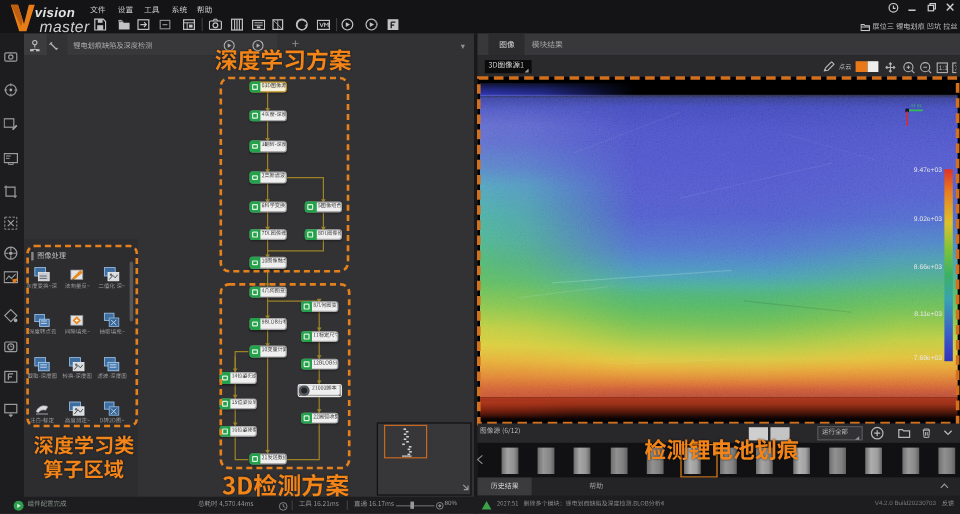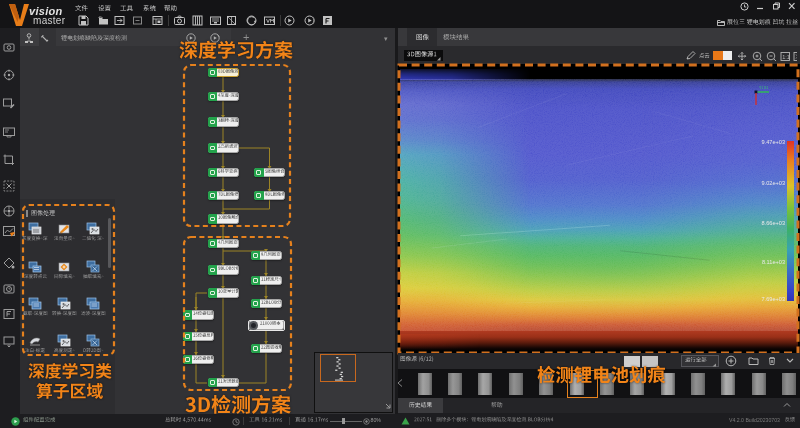--- a/index.html
+++ b/index.html
@@ -3,21 +3,21 @@
 *{margin:0;padding:0;box-sizing:border-box}
 html,body{width:800px;height:428px;background:#313134;font-family:"Liberation Sans",sans-serif;overflow:hidden;position:relative}
 .a{position:absolute}
 </style></head><body>
 <div class="a" style="left:0;top:0;width:800px;height:28px;background:#141416"></div>
 <svg class="a" style="left:7px;top:3px" width="26" height="24" xmlns="http://www.w3.org/2000/svg">
 <path d="M2 1 L8 1 L13 17 L17 1 L22 1 L15 23 L9 23 Z" fill="#e87d18"></path>
 <path d="M2 1 L8 1 L12 14 L10.5 19 Z" fill="#c05f10"></path>
   </svg>
 <div class="a" style="left:29px;top:5px;color:#e4e4e4;font-style:italic;font-weight:bold;font-size:11px;letter-spacing:0.3px">vision</div>
-<div class="a" style="left:33px;top:15px;color:#d0d0d0;font-size:10px;letter-spacing:0.3px">master</div>
+<div class="a" style="left:33px;top:15px;color:#d0d0d0;font-style:italic;font-size:13px;letter-spacing:0.3px">master</div>
 <svg style="position:absolute;left:75.0px;top:4.5px;overflow:visible;" width="13" height="8" xmlns="http://www.w3.org/2000/svg">
     <path transform="translate(0,5.52)" d="M2.7 -5.3C2.9 -5.0 3.2 -4.6 3.2 -4.3L3.8 -4.5C3.7 -4.8 3.5 -5.2 3.3 -5.5ZM0.3 -4.3V-3.8H1.3C1.7 -2.8 2.2 -2.0 2.9 -1.3C2.2 -0.7 1.3 -0.3 0.2 0.0C0.3 0.2 0.5 0.4 0.5 0.5C1.6 0.2 2.5 -0.3 3.3 -0.9C4.0 -0.3 4.9 0.2 5.9 0.5C6.0 0.3 6.2 0.1 6.3 0.0C5.2 -0.2 4.4 -0.7 3.6 -1.3C4.3 -2.0 4.8 -2.8 5.2 -3.8H6.2V-4.3ZM3.3 -1.6C2.7 -2.3 2.2 -3.0 1.8 -3.8H4.6C4.3 -3.0 3.8 -2.2 3.3 -1.6Z M8.6 -2.2V-1.7H10.4V0.5H10.9V-1.7H12.7V-2.2H10.9V-3.7H12.4V-4.1H10.9V-5.4H10.4V-4.1H9.6C9.6 -4.4 9.7 -4.7 9.8 -5.0L9.3 -5.1C9.2 -4.3 8.9 -3.4 8.5 -2.9C8.6 -2.8 8.8 -2.7 8.9 -2.7C9.1 -2.9 9.3 -3.3 9.4 -3.7H10.4V-2.2ZM8.2 -5.4C7.9 -4.5 7.3 -3.5 6.7 -2.8C6.8 -2.7 6.9 -2.5 7.0 -2.4C7.2 -2.6 7.4 -2.8 7.6 -3.1V0.5H8.1V-3.9C8.3 -4.3 8.5 -4.8 8.7 -5.3Z" fill="#d4d4d4"></path>
   </svg>
 <svg style="position:absolute;left:97.5px;top:4.5px;overflow:visible;" width="13" height="8" xmlns="http://www.w3.org/2000/svg">
     <path transform="translate(0,5.52)" d="M0.8 -5.0C1.1 -4.7 1.6 -4.3 1.8 -4.0L2.1 -4.4C1.9 -4.6 1.5 -5.1 1.1 -5.3ZM0.3 -3.4V-3.0H1.2V-0.6C1.2 -0.3 1.0 -0.1 0.9 -0.0C1.0 0.1 1.1 0.3 1.1 0.4C1.2 0.3 1.4 0.1 2.6 -0.7C2.5 -0.8 2.4 -1.0 2.4 -1.1L1.7 -0.6V-3.4ZM3.2 -5.2V-4.5C3.2 -4.0 3.0 -3.5 2.2 -3.1C2.3 -3.0 2.5 -2.8 2.5 -2.7C3.4 -3.2 3.7 -3.9 3.7 -4.5V-4.8H4.8V-3.7C4.8 -3.2 4.9 -3.0 5.3 -3.0C5.4 -3.0 5.7 -3.0 5.8 -3.0C6.0 -3.0 6.1 -3.1 6.2 -3.1C6.2 -3.2 6.1 -3.4 6.1 -3.5C6.1 -3.5 5.9 -3.5 5.8 -3.5C5.7 -3.5 5.5 -3.5 5.4 -3.5C5.3 -3.5 5.3 -3.5 5.3 -3.7V-5.2ZM5.2 -2.1C5.0 -1.6 4.6 -1.2 4.2 -0.8C3.8 -1.2 3.4 -1.6 3.2 -2.1ZM2.5 -2.6V-2.1H2.8L2.7 -2.1C3.0 -1.5 3.4 -1.0 3.8 -0.6C3.3 -0.2 2.8 -0.0 2.2 0.1C2.3 0.2 2.4 0.4 2.5 0.5C3.1 0.4 3.7 0.1 4.2 -0.3C4.7 0.1 5.3 0.4 6.0 0.5C6.0 0.4 6.2 0.2 6.3 0.1C5.6 -0.0 5.1 -0.3 4.6 -0.6C5.2 -1.0 5.6 -1.7 5.9 -2.5L5.6 -2.6L5.5 -2.6Z M10.7 -4.9H11.8V-4.3H10.7ZM9.2 -4.9H10.3V-4.3H9.2ZM7.7 -4.9H8.8V-4.3H7.7ZM7.7 -2.8V-0.0H6.9V0.3H12.6V-0.0H11.8V-2.8H9.7L9.8 -3.2H12.5V-3.5H9.9L10.0 -3.9H12.3V-5.2H7.3V-3.9H9.5L9.4 -3.5H6.9V-3.2H9.3L9.3 -2.8ZM8.2 -0.0V-0.4H11.3V-0.0ZM8.2 -1.8H11.3V-1.4H8.2ZM8.2 -2.1V-2.4H11.3V-2.1ZM8.2 -1.1H11.3V-0.7H8.2Z" fill="#d4d4d4"></path>
   </svg>
 <svg style="position:absolute;left:120.0px;top:4.5px;overflow:visible;" width="13" height="8" xmlns="http://www.w3.org/2000/svg">
     <path transform="translate(0,5.52)" d="M0.3 -0.5V0.0H6.2V-0.5H3.5V-4.2H5.8V-4.7H0.7V-4.2H3.0V-0.5Z M10.4 -0.5C11.2 -0.2 11.9 0.2 12.4 0.5L12.8 0.2C12.3 -0.1 11.5 -0.6 10.7 -0.9ZM8.6 -0.9C8.2 -0.5 7.4 -0.1 6.8 0.2C6.9 0.3 7.0 0.4 7.1 0.5C7.8 0.3 8.6 -0.2 9.1 -0.6ZM7.9 -5.1V-1.4H6.8V-0.9H12.7V-1.4H11.7V-5.1ZM8.3 -1.4V-1.9H11.2V-1.4ZM8.3 -3.8H11.2V-3.3H8.3ZM8.3 -4.2V-4.7H11.2V-4.2ZM8.3 -2.9H11.2V-2.3H8.3Z" fill="#d4d4d4"></path>
   </svg>
 <svg style="position:absolute;left:142.5px;top:4.5px;overflow:visible;" width="13" height="8" xmlns="http://www.w3.org/2000/svg">

